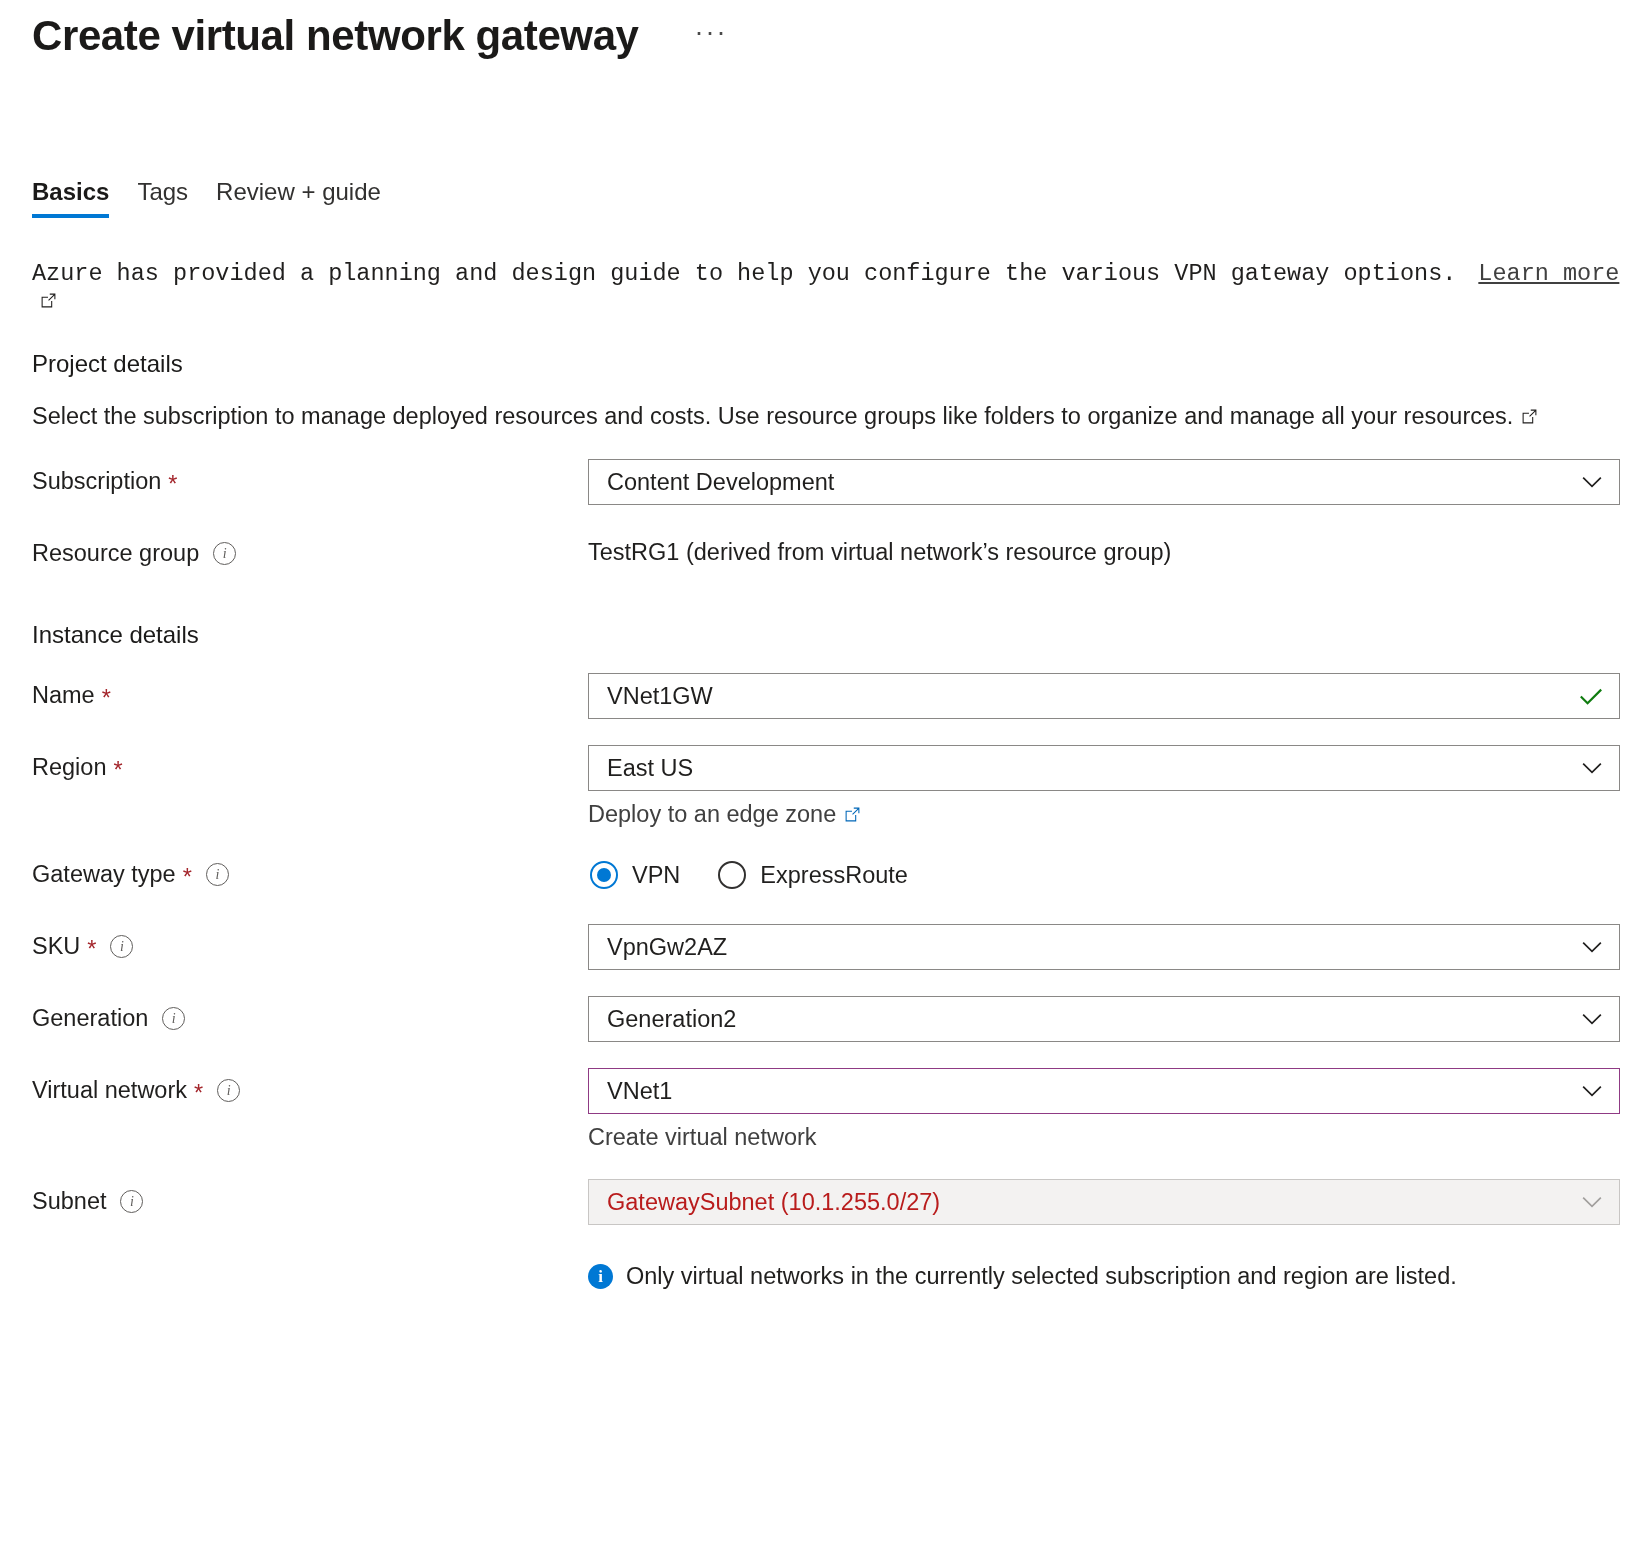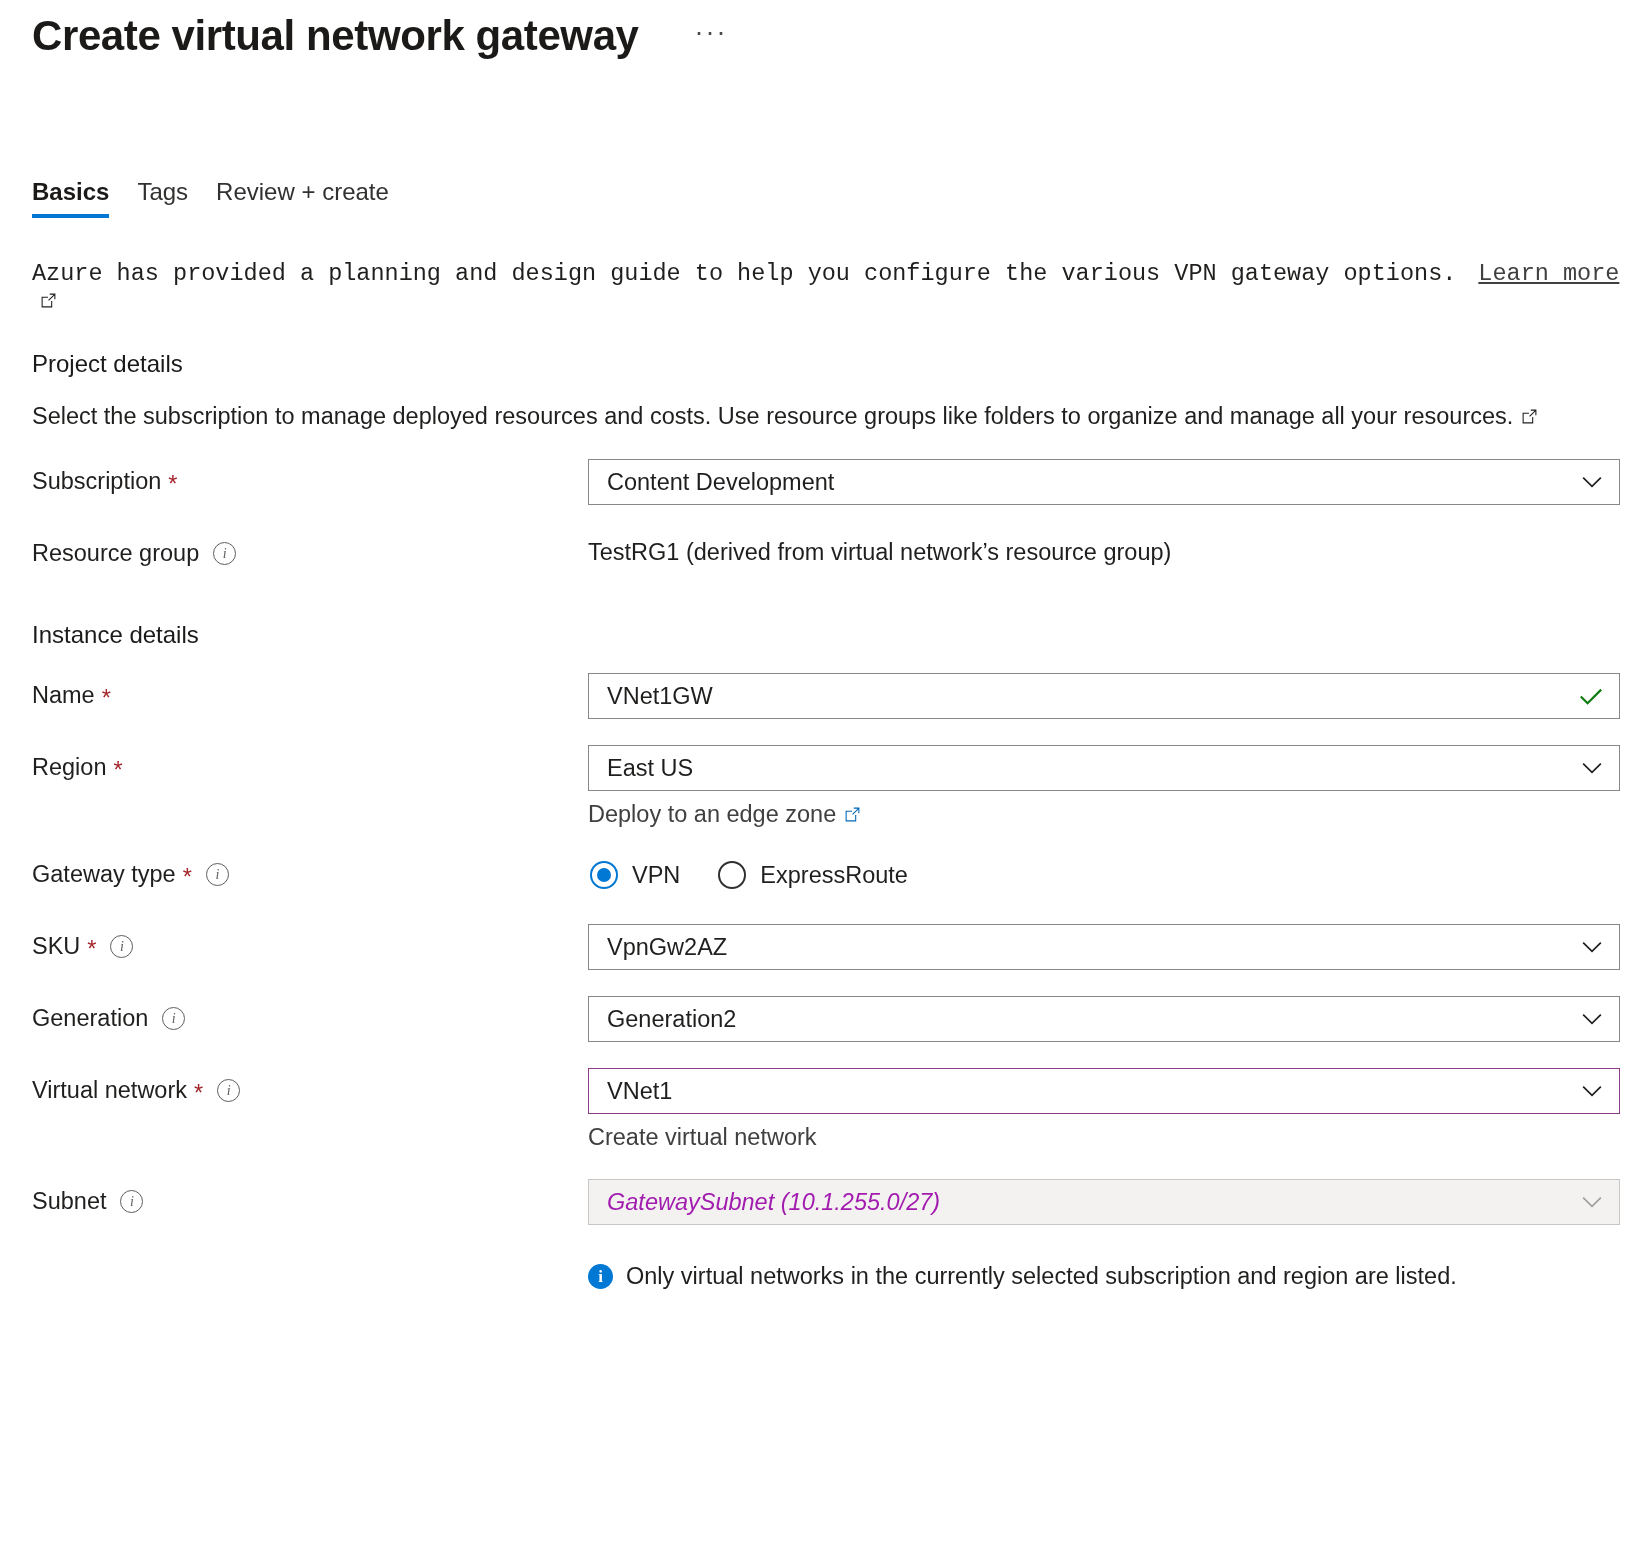--- a/index.html
+++ b/index.html
@@ -177,23 +177,22 @@
     align-items: center;
     padding: 0 14px 0 18px;
     font-size: 23.5px;
     color: #201f1e;
     cursor: pointer;
   }
   .ctrl.focused { border: 1.6px solid #8f3a84; }
   .ctrl.disabled {
     background: #f3f2f1;
     border-color: #c8c6c4;
-    color: #a21caf;
+    color: #b91c1c;
     cursor: default;
-    font-style: italic;
   }
   .ctrl .val { flex: 1 1 auto; white-space: nowrap; overflow: hidden; }
   .chev {
     width: 26px; height: 26px;
     flex: 0 0 auto;
     display: flex; align-items: center; justify-content: center;
   }
   .chev svg { display: block; }
   .check {
     width: 28px; height: 28px;
@@ -277,21 +276,21 @@
 <div class="page">
 
   <div class="header-row">
     <div class="page-title">Create virtual network gateway</div>
     <div class="ellipsis-btn">···</div>
   </div>
 
   <div class="tabs">
     <div class="tab selected">Basics</div>
     <div class="tab">Tags</div>
-    <div class="tab">Review + create</div>
+    <div class="tab">Review + guide</div>
   </div>
 
   <div class="intro">
     <span>Azure has provided a planning and design guide to help you configure the various VPN gateway options.</span>
     <span class="link"><span>Learn more</span></span>
       <span class="ext-icon">
         <svg width="17" height="17" viewBox="0 0 16 16">
           <path d="M1.5 4.5h6v1h-5v8h8v-5h1v6h-10z" fill="#201f1e"></path>
           <path d="M9.2 1.5H14.5V6.8h-1V3.2L8.4 8.3l-.7-.7 5.1-5.1H9.2z" fill="#201f1e"></path>
         </svg>

